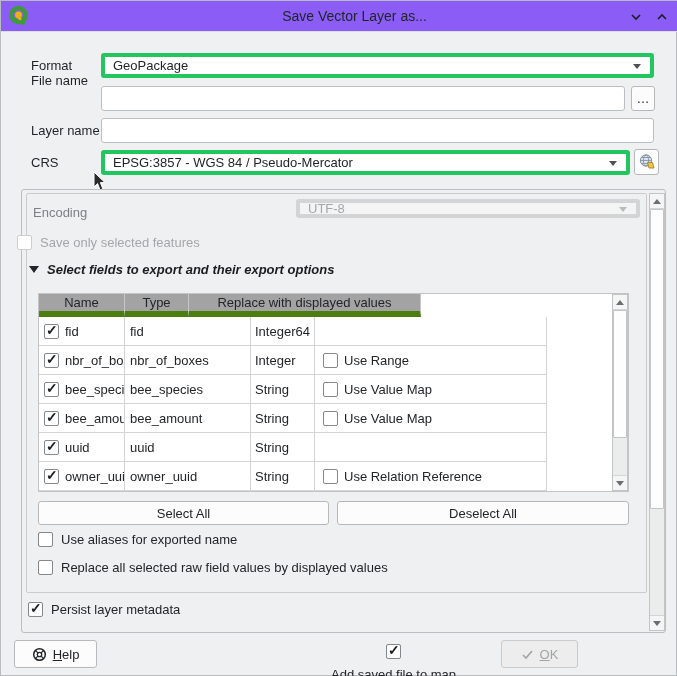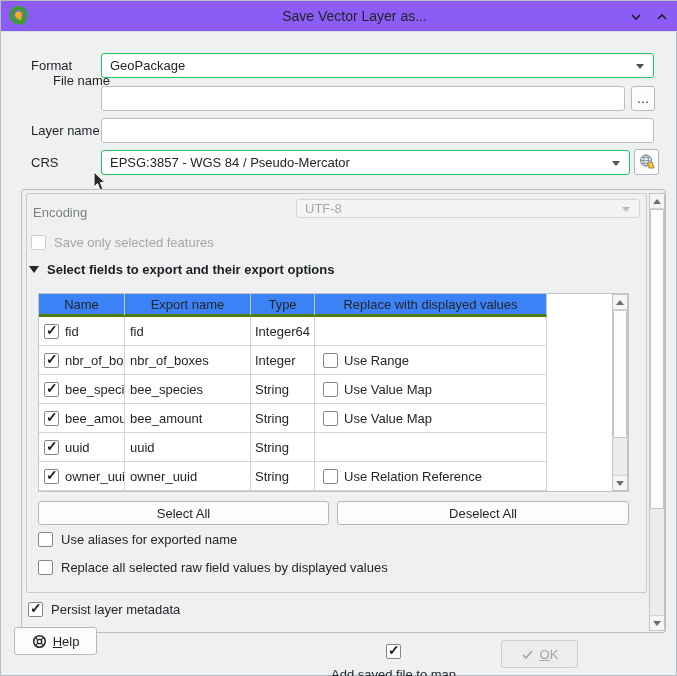--- a/index.html
+++ b/index.html
@@ -4,21 +4,21 @@
 <style>
   html,body{margin:0;padding:0;}
   body{width:677px;height:676px;background:#eff0f1;font-family:"Liberation Sans",sans-serif;font-size:13px;color:#232629;overflow:hidden;}
   #dialog{position:relative;width:677px;height:676px;background:#eff0f1;box-sizing:border-box;border:1px solid #b9bcbe;}
   
   #titlebar{position:absolute;left:0;top:0;width:100%;height:30px;background:#8b5cf6;border-bottom:1px solid #dcdee0;padding-left:32px;}
   #win-title{position:absolute;left:0;right:0;top:7px;text-align:center;font-size:14px;font-weight:500;color:#1f2326;}
   .winbtn{position:absolute;top:8px;width:16px;height:16px;display:flex;align-items:center;justify-content:center;cursor:default;}
   
   .lbl{position:absolute;color:#1f2326;white-space:nowrap;}
-  .field{position:absolute;background:#fff;border:1px solid #22c55e;border-radius:3px;box-sizing:border-box;display:flex;align-items:center;padding:0 8px;}
+  .field{position:absolute;background:#fff;border:4px solid #22c55e;border-radius:3px;box-sizing:border-box;display:flex;align-items:center;padding:0 8px;}
   .combo .arrow{position:absolute;right:9px;top:50%;margin-top:-2px;width:0;height:0;border-left:4px solid transparent;border-right:4px solid transparent;border-top:5px solid #4d5154;}
   .field.disabled{background:#f4f4f5;border-color:#d2d4d5;color:#a4a7a9;}
   .field.disabled .arrow{border-top-color:#b9bcbd;}
   input.raw{position:absolute;background:#fff;border:1px solid #bcbfc1;border-radius:3px;box-sizing:border-box;padding:0 6px;font:13px "Liberation Sans",sans-serif;color:#232629;outline:none;}
   .pushbtn{position:absolute;background:#fcfcfd;border:1px solid #b6b9bb;border-radius:3px;box-sizing:border-box;display:flex;align-items:center;justify-content:center;gap:6px;font-size:13px;color:#232629;}
   .pushbtn.disabled{background:#ededee;border-color:#c9cbcd;color:#a2a5a7;}
   .pushbtn.default{border-color:#94989b;}
   
   .cb{width:15px;height:15px;background:#fff;border:1px solid #84888a;border-radius:2px;box-sizing:border-box;position:relative;flex:none;}
   .cb.checked::after{content:"✓";position:absolute;left:1px;top:-3px;font-size:14px;font-weight:bold;color:#1c1f21;}
@@ -27,21 +27,21 @@
   .cbrow.disabled{color:#a4a7a9;}
   
   .frame{position:absolute;border:1px solid #bcbfc1;border-radius:3px;box-sizing:border-box;}
   .viewport{position:absolute;border:1px solid #c9cccd;border-radius:2px;box-sizing:border-box;}
   
   #section-hdr{position:absolute;display:flex;align-items:center;gap:8px;font-weight:bold;color:#1b1e20;}
   .tri-sec{width:0;height:0;border-left:5px solid transparent;border-right:5px solid transparent;border-top:7px solid #232629;}
   
   #ftable{position:absolute;left:37px;top:292px;width:591px;height:199px;background:#fff;border:1px solid #c2c5c6;box-sizing:border-box;overflow:hidden;}
   .thead{display:flex;height:23px;}
-  .th{background:#3b82f6;border-right:1px solid #c5c8c9;border-bottom:3px solid #4d7c0f;display:flex;align-items:center;justify-content:center;box-sizing:border-box;}
+  .th{background:#a3a3a3;border-right:1px solid #c5c8c9;border-bottom:6px solid #4d7c0f;display:flex;align-items:center;justify-content:center;box-sizing:border-box;}
   .th-filler{flex:1;background:#fff;}
   .trow{display:flex;height:29px;}
   .td{display:flex;align-items:center;gap:6px;padding:0 5px;border-right:1px solid #d2d4d5;border-bottom:1px solid #d2d4d5;box-sizing:border-box;background:#fff;white-space:nowrap;overflow:hidden;}
   .c-name{width:86px;}.c-export{width:126px;}.c-type{width:64px;padding:0 4px;}.c-replace{width:232px;padding:0 8px;}
   .td-filler{flex:1;background:#fff;}
   
   .vscroll{position:absolute;width:16px;background:#ebecec;border:1px solid #c2c5c6;box-sizing:border-box;}
   .sbtn{position:absolute;left:0;right:0;height:14px;background:#f5f5f6;display:flex;align-items:center;justify-content:center;}
   .sbtn.top{top:0;border-bottom:1px solid #d3d5d6;}
   .sbtn.bottom{bottom:0;border-top:1px solid #d3d5d6;}
@@ -82,21 +82,21 @@
         </svg>
     </span>
   </div>
 
   <div class="lbl" style="left:30px;top:57px;">Format</div>
   <div class="field combo" style="left:100px;top:52px;width:553px;height:25px;">
     <span>GeoPackage</span>
     <span class="arrow"></span>
   </div>
 
-  <div class="lbl" style="left:30px;top:72px;margin-left:22px;">File name</div>
+  <div class="lbl" style="left:30px;top:72px;">File name</div>
   <input class="raw" style="left: 100px; top: 85px; width: 524px; height: 25px;" value="">
   <div class="pushbtn" style="left:630px;top:85px;width:24px;height:25px;">
     <span>…</span>
   </div>
 
   <div class="lbl" style="left:30px;top:122px;">Layer name</div>
   <input class="raw" style="left: 100px; top: 117px; width: 553px; height: 25px;" value="">
 
   <div class="lbl" style="left:30px;top:154px;">CRS</div>
   <div class="field combo" style="left:100px;top:149px;width:529px;height:25px;">
@@ -132,34 +132,33 @@
         <span class="tri-down"></span>
       </div>
   </div>
 
   <div class="lbl" style="left:32px;top:204px;color:#7c8184;">Encoding</div>
   <div class="field combo disabled" style="left:295px;top:198px;width:344px;height:19px;">
     <span>UTF-8</span>
     <span class="arrow"></span>
   </div>
 
-  <div class="cbrow disabled" style="left:30px;top:234px;">
+  <div class="cbrow disabled" style="left:16px;top:234px;">
     <span class="cb disabled"></span>
     <span>Save only selected features</span>
   </div>
 
-  <div id="section-hdr" style="left:28px;top:261px;">
+  <div id="section-hdr" style="left:28px;top:261px;font-style:italic;">
     <span class="tri-sec"></span>
     <span>Select fields to export and their export options</span>
   </div>
 
   <div id="ftable">
     <div class="thead">
       <div class="th c-name">Name</div>
-      <div class="th c-export">Export name</div>
       <div class="th c-type">Type</div>
       <div class="th c-replace">Replace with displayed values</div>
       <div class="th-filler"></div>
     </div>
     <div id="table-rows">
         <div class="trow">
           <div class="td c-name">
             <div class="cb checked"></div>
             <div class="cell-text">fid</div>
           </div>
@@ -257,21 +256,21 @@
   <div class="cbrow" style="left:37px;top:559px;">
     <span class="cb"></span>
     <span>Replace all selected raw field values by displayed values</span>
   </div>
 
   <div class="cbrow" style="left:27px;top:601px;">
     <span class="cb checked"></span>
     <span>Persist layer metadata</span>
   </div>
 
-  <div class="pushbtn" style="left:13px;top:626px;width:83px;height:28px;">
+  <div class="pushbtn" style="left:13px;top:639px;width:83px;height:28px;">
     <span class="icon">
       <svg width="15" height="15" viewBox="0 0 15 15">
         <circle cx="7.5" cy="7.5" r="5.8" fill="none" stroke="#232629" stroke-width="1.5"></circle>
         <circle cx="7.5" cy="7.5" r="2.2" fill="none" stroke="#232629" stroke-width="1.3"></circle>
         <path d="M3.6,3.6 L5.9,5.9 M11.4,3.6 L9.1,5.9 M3.6,11.4 L5.9,9.1 M11.4,11.4 L9.1,9.1" stroke="#232629" stroke-width="1.3"></path>
       </svg>
     </span>
     <span><u>H</u>elp</span>
   </div>
 

